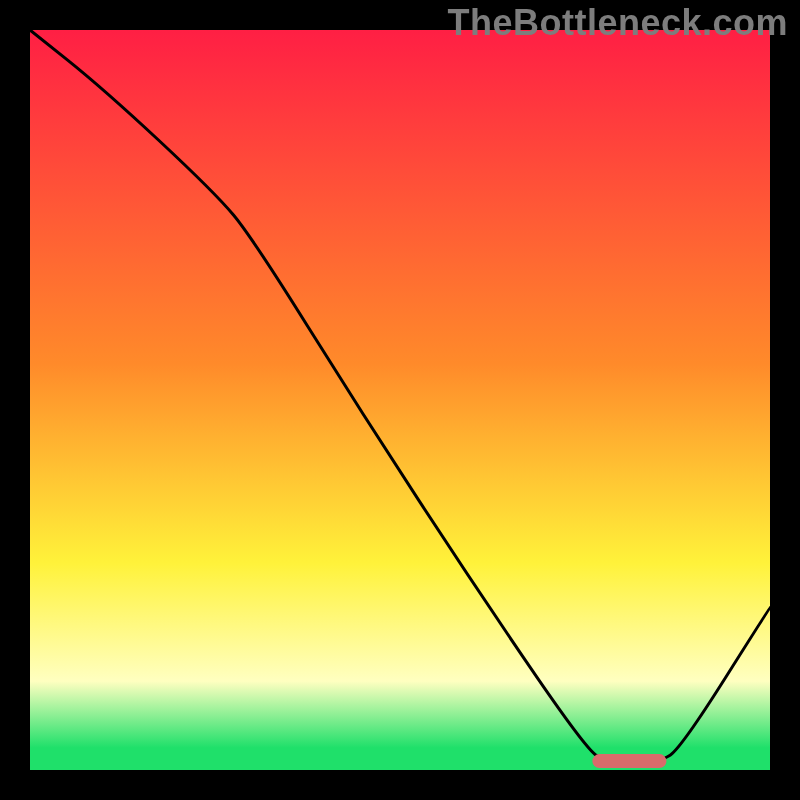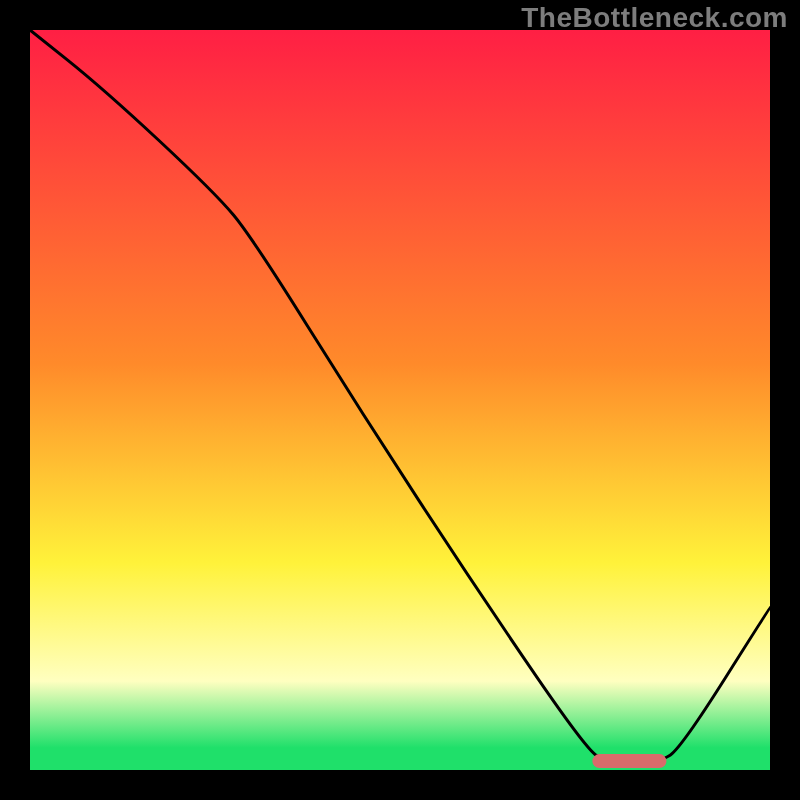--- a/index.html
+++ b/index.html
@@ -13,21 +13,21 @@
     position: relative;
     width: 800px;
     height: 800px;
     background: #000;
   }
   .watermark {
     position: absolute;
     top: 2px;
     right: 12px;
     font-family: Arial, Helvetica, sans-serif;
-    font-size: 28px;
+    font-size: 36px;
     font-weight: 600;
     color: #7d7d7d;
     letter-spacing: 0.5px;
     z-index: 10;
   }
   svg.plot {
     position: absolute;
     left: 30px;
     top: 30px;
     width: 740px;

